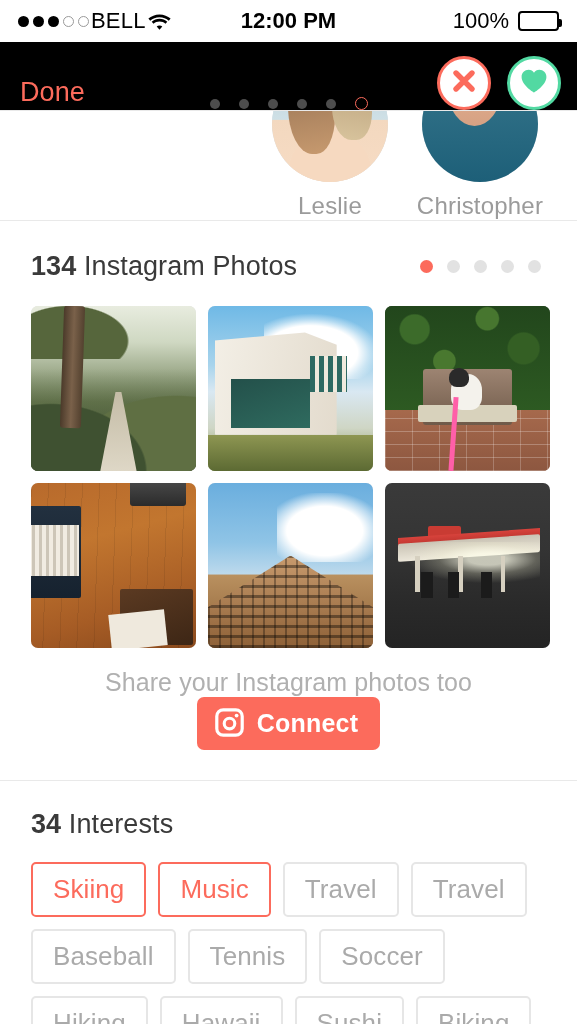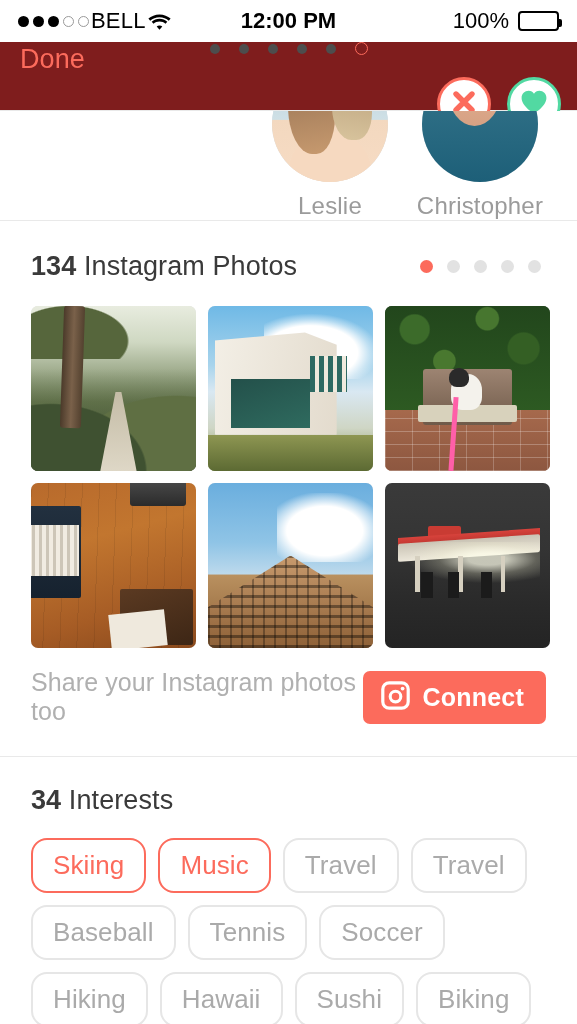--- a/index.html
+++ b/index.html
@@ -32,22 +32,22 @@
   .batt-pct{ font-size:22px; color:#000; }
   .battery{ width:41px; height:20px; border:2px solid #000; border-radius:4px; position:relative; padding:2px; }
   .battery .fill{ height:100%; background:#000; border-radius:1px; }
   .battery:after{
     content:""; position:absolute; right:-5px; top:6px;
     width:3px; height:8px; background:#000; border-radius:0 2px 2px 0;
   }
 
   
   .navbar{
-    height:68px; display:flex; align-items:flex-start; position:relative;
-    padding:0 16px; background:#7f1d1d;flex-direction:column;
+    height:68px; display:flex; align-items:flex-end; position:relative;
+    padding:0 16px; background:#000000;
   }
   .done-btn{
     font-size:27px; color:#fc6b5c; background:none; border:none;
     font-family:inherit; cursor:pointer; padding:2px 4px; letter-spacing:.1px;
   }
   .page-dots{
     position:absolute; left:50%; transform:translateX(-50%);
     display:flex; align-items:center; gap:19px;
   }
   .pg-dot{ width:10px; height:10px; border-radius:50%; background:#4d4d4d; }
@@ -217,35 +217,36 @@
       background:radial-gradient(ellipse at 62% 40%, rgba(255,255,235,.72) 0 16%, rgba(255,255,220,.24) 40%, transparent 66%); }
   .p6 .pump{ position:absolute; top:54%; width:7%; height:16%; background:#1b1b1b; }
   .p6 .pump.a{ left:22%; } .p6 .pump.b{ left:38%; } .p6 .pump.c{ left:58%; }
   .p6 .post{ position:absolute; top:44%; width:3%; height:22%; background:#d6d0c0; }
   .p6 .post.a{ left:18%; } .p6 .post.b{ left:44%; } .p6 .post.c{ left:70%; }
 
   
   .connect-row{
     display:flex; align-items:center; justify-content:space-between;
     padding:20px 31px 30px 31px;
+    flex-direction:column;
   }
   .share-text{ font-size:25px; color:#b0b0b0; letter-spacing:.1px; }
   .connect-btn{
     background:#fc6b5c; border:none; border-radius:7px;
     height:53px; display:flex; align-items:center; gap:13px;
     padding:0 22px 0 18px; cursor:pointer; font-family:inherit;
   }
   .connect-btn .label{ font-size:25px; color:#fff; font-weight:700; letter-spacing:.2px; }
 
   
   .int-head{ padding:28px 14px 0 31px; }
   .chips{ display:flex; flex-wrap:wrap; gap:12px; padding:22px 31px 0 31px; }
   .chip{
     height:55px; display:flex; align-items:center; padding:0 20px;
-    border-radius:16px; border:2px solid #e6e6e6; background:#fff;
+    border-radius:5px; border:2px solid #e6e6e6; background:#fff;
     font-size:26px; color:#aaaaaa; cursor:pointer; font-family:inherit;
     letter-spacing:.1px; white-space:nowrap;
   }
   .chip.selected{ border-color:#fc6b5c; color:#fc6b5c; }
 </style>
 </head>
 <body>
 
 <div class="phone">
 

